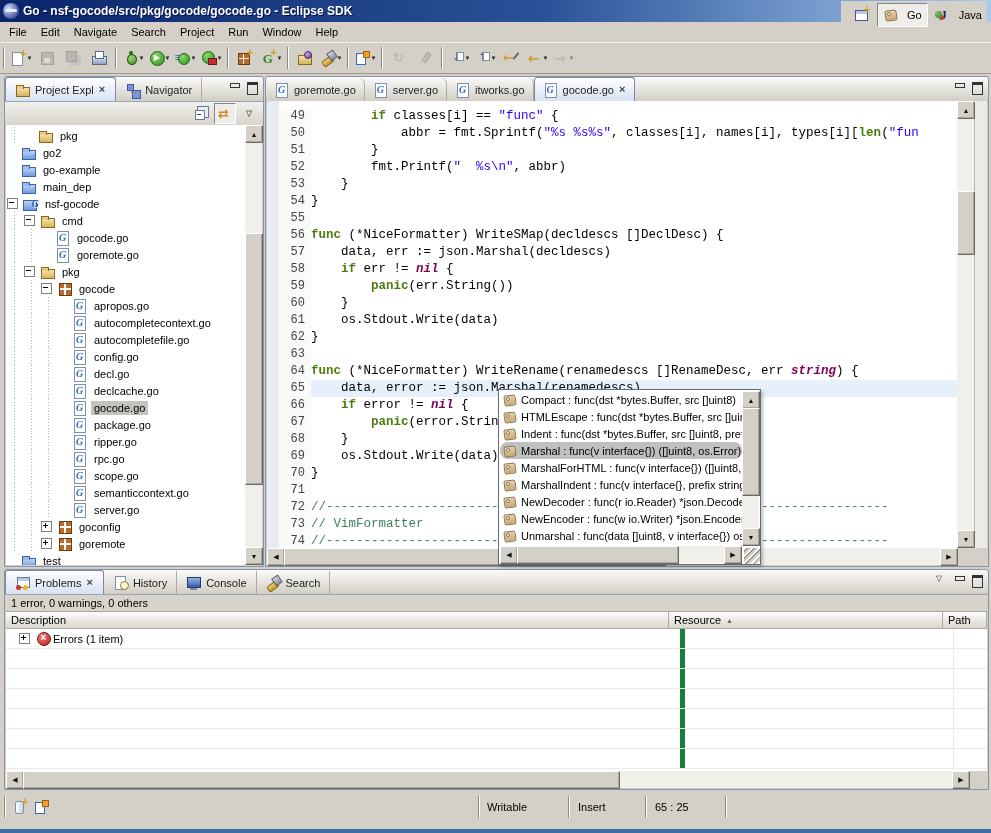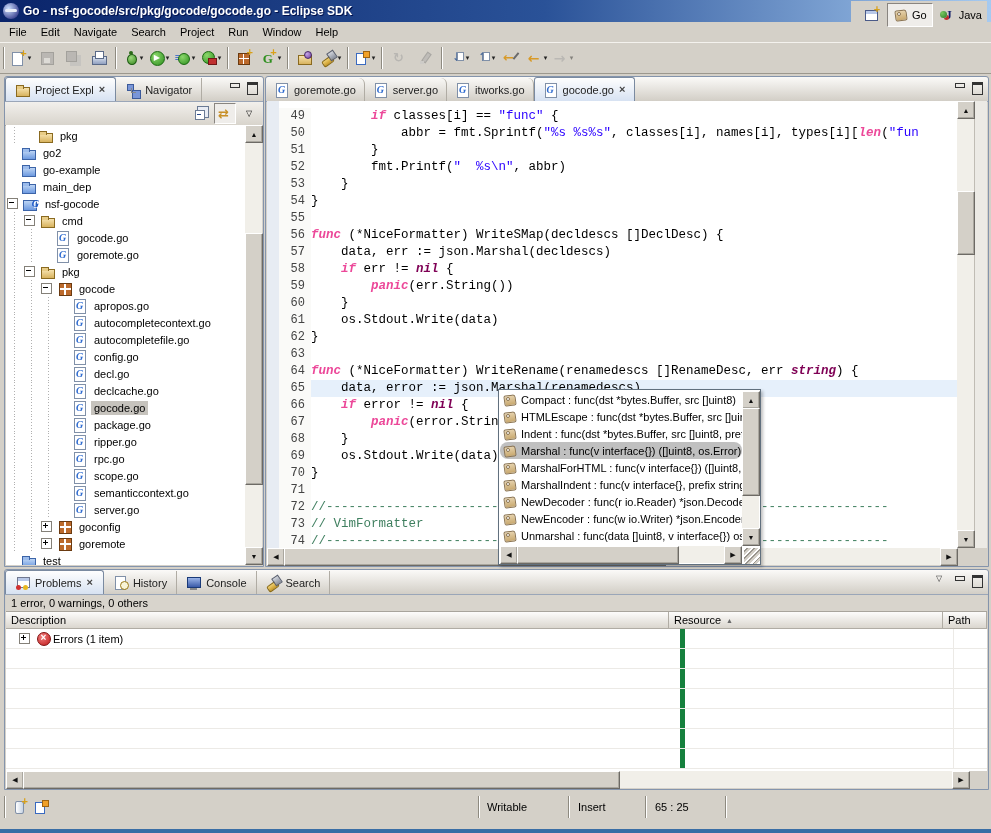--- a/index.html
+++ b/index.html
@@ -27,21 +27,21 @@
   .menubar{position:absolute;left:0;top:22px;width:991px;height:20px;display:flex;align-items:center;padding-left:2px;}
   .menu-item{padding:2px 7px;data:;}
   .toolbar{position:absolute;left:0;top:42px;width:991px;height:30px;
     border-top:1px solid #f4f2ee;border-bottom:1px solid #9c988e;display:flex;align-items:center;}
   .tsep{width:1px;height:22px;background:#8e8a80;border-right:1px solid #fff;margin:0 3px;flex:none;}
   .tbtn{height:24px;min-width:24px;display:flex;align-items:center;justify-content:center;padding:0 1px;flex:none;}
   .tbtn.disabled{opacity:.45;filter:grayscale(1);}
   .dd{font-size:7px;color:#222;margin-left:1px;}
   .persp{position:absolute;right:4px;top:1px;height:27px;display:flex;align-items:center;gap:2px;
     background:#d4d0c8;padding-left:8px;}
-  .pbtn{height:22px;display:flex;align-items:center;gap:3px;padding:0 5px;}
+  .pbtn{height:22px;display:flex;align-items:center;gap:8px;padding:0 5px;}
   .pbtn.pressed{background:#efedea;border:1px solid;border-color:#898580 #fff #fff #898580;}
 
   
   .ico{display:inline-block;width:16px;height:16px;position:relative;flex:none;vertical-align:middle;}
   .i-folder::before{content:"";position:absolute;left:1px;top:5px;width:12px;height:8px;background:linear-gradient(#bcd4f4,#6d9ae0);border:1px solid #3c64a8;}
   .i-folder::after{content:"";position:absolute;left:1px;top:3px;width:6px;height:3px;background:#9cbcec;border:1px solid #3c64a8;border-bottom:none;}
   .i-gold-folder::before{content:"";position:absolute;left:1px;top:5px;width:12px;height:8px;background:linear-gradient(#f6e2ae,#d8b35e);border:1px solid #8a6a20;}
   .i-gold-folder::after{content:"";position:absolute;left:1px;top:3px;width:6px;height:3px;background:#e8cc86;border:1px solid #8a6a20;border-bottom:none;}
   .i-go-project::before{content:"";position:absolute;left:0;top:4px;width:12px;height:9px;background:linear-gradient(#bcd4f4,#6d9ae0);border:1px solid #3c64a8;}
   .i-go-project::after{content:"G";position:absolute;right:0;top:2px;font:bold italic 10px "Liberation Serif",serif;color:#1a57c8;text-shadow:1px 1px 0 #fff;}
@@ -149,21 +149,21 @@
   .etab.active{background:linear-gradient(#fefefe,#d7e2f2);border:1px solid #7a8aa0;border-bottom:none;}
   #ecanvas{position:absolute;left:1px;top:24px;right:1px;bottom:18px;background:#fff;display:flex;overflow:hidden;}
   .marker-ruler{width:12px;background:#e7ecf3;flex:none;}
   #codearea{position:relative;flex:1;overflow:hidden;padding-top:7px;}
   .cl{height:17px;display:flex;white-space:pre;font:12.5px/17px "Liberation Mono",monospace;}
   .cl.hl .lt{background:#e6f0fb;}
   .cl.hl{background:#e6f0fb;}
   .ln{width:26px;flex:none;text-align:right;padding-right:6px;color:#444;background:#fafaf8;
       font:12px/17px "Liberation Mono",monospace;}
   .lt{flex:1;}
-  .tk{color:#ec4899;font-weight:bold;font-style:italic;}
+  .tk{color:#4d7c0f;font-weight:bold;}
   .tki{color:#7f0055;font-weight:bold;font-style:italic;}
   .ts{color:#2a00ff;}
   .tc{color:#3f7f5f;}
   .overview-ruler{width:12px;background:#eceae5;border-left:1px solid #c0bcb4;flex:none;}
 
   
   .sb{background:#f1efe9;position:relative;}
   .sb-v{width:17px;flex:none;}
   .sb-btn{position:absolute;width:16px;height:16px;background:#d4d0c8;border:1px solid;
      border-color:#fff #6d6a65 #6d6a65 #fff;box-shadow:inset -1px -1px 0 #aaa79f;

